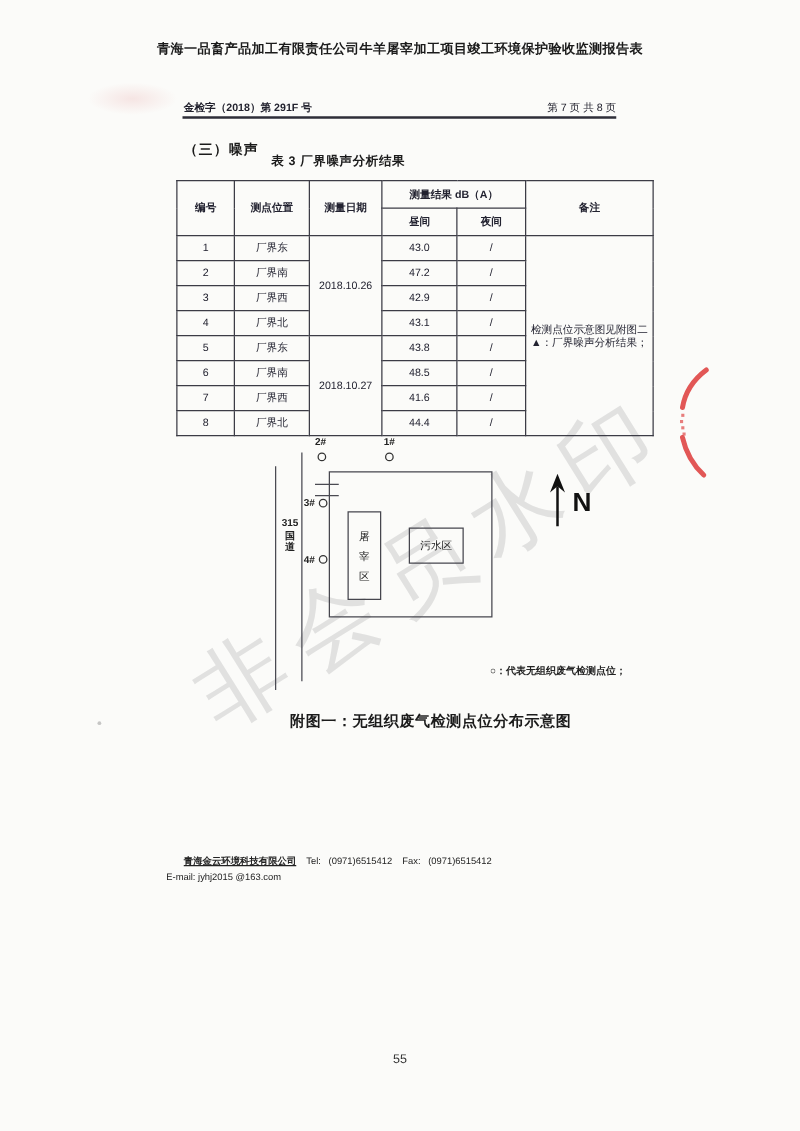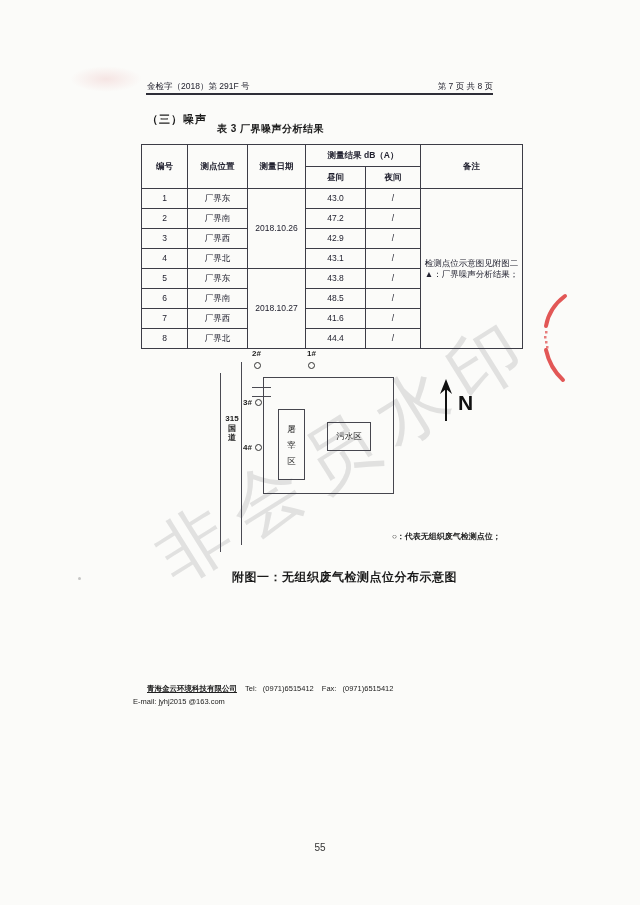--- a/index.html
+++ b/index.html
@@ -28,21 +28,21 @@
   .speck{
     position:absolute;left:78px;top:577px;width:3px;height:3px;border-radius:50%;
     background:#9a9a9a;opacity:.55;z-index:2;
   }
   .stamp-fragment{position:absolute;left:538px;top:293px;z-index:3;}
   
   .doc-title{
     position:absolute;top:32px;left:0;right:0;text-align:center;
     font-size:10.5px;font-weight:bold;color:#1b1b1b;z-index:2;letter-spacing:.3px;
   }
-  .doc-number{position:absolute;left:147px;top:81px;font-size:8.5px;font-weight:normal;color:#22222e;z-index:2;}
+  .doc-number{position:absolute;left:147px;top:81px;font-size:8.5px;font-weight:bold;color:#22222e;z-index:2;}
   .page-indicator{position:absolute;left:400px;top:81px;width:93px;text-align:right;font-size:8.5px;font-weight:normal;color:#22222e;z-index:2;}
   .header-rule{position:absolute;left:146px;top:93px;width:347px;height:2px;background:#2e2e38;z-index:2;}
   .section-heading{position:absolute;left:147px;top:112px;font-size:11px;font-weight:bold;color:#1b1b1b;z-index:2;letter-spacing:1px;}
   .table-title{position:absolute;left:217px;top:122px;font-size:10px;font-weight:bold;color:#1b1b1b;z-index:2;letter-spacing:.5px;}
   
   table.noise{
     position:absolute;left:141px;top:144px;border-collapse:collapse;table-layout:fixed;
     z-index:2;border:1.5px solid #30303a;
   }
   table.noise td,table.noise th{
@@ -105,20 +105,21 @@
     <path d="M27,3 Q11,15 8,33" fill="none" stroke="#dd3a3a" stroke-width="4" stroke-linecap="round" opacity="0.85"></path>
     <path d="M8,57 Q12,75 25,87" fill="none" stroke="#dd3a3a" stroke-width="4" stroke-linecap="round" opacity="0.85"></path>
     <g fill="#dd3a3a" opacity="0.65">
       <rect x="7" y="38" width="2.5" height="2.5"></rect>
       <rect x="6" y="43" width="2.5" height="2.5"></rect>
       <rect x="7" y="48" width="2.5" height="2.5"></rect>
       <rect x="8" y="53" width="2.5" height="2.5"></rect>
     </g>
   </svg>
 
+  <div class="doc-title">青海一品畜产品加工有限责任公司牛羊屠宰加工项目竣工环境保护验收监测报告表</div>
   <div class="doc-number">金检字（2018）第 291F 号</div>
   <div class="page-indicator">第 7 页 共 8 页</div>
   <div class="header-rule"></div>
   <div class="section-heading">（三）噪声</div>
   <div class="table-title">表 3  厂界噪声分析结果</div>
 
   <table class="noise">
     <colgroup>
       <col style="width:46px">
         <col style="width:60px">

